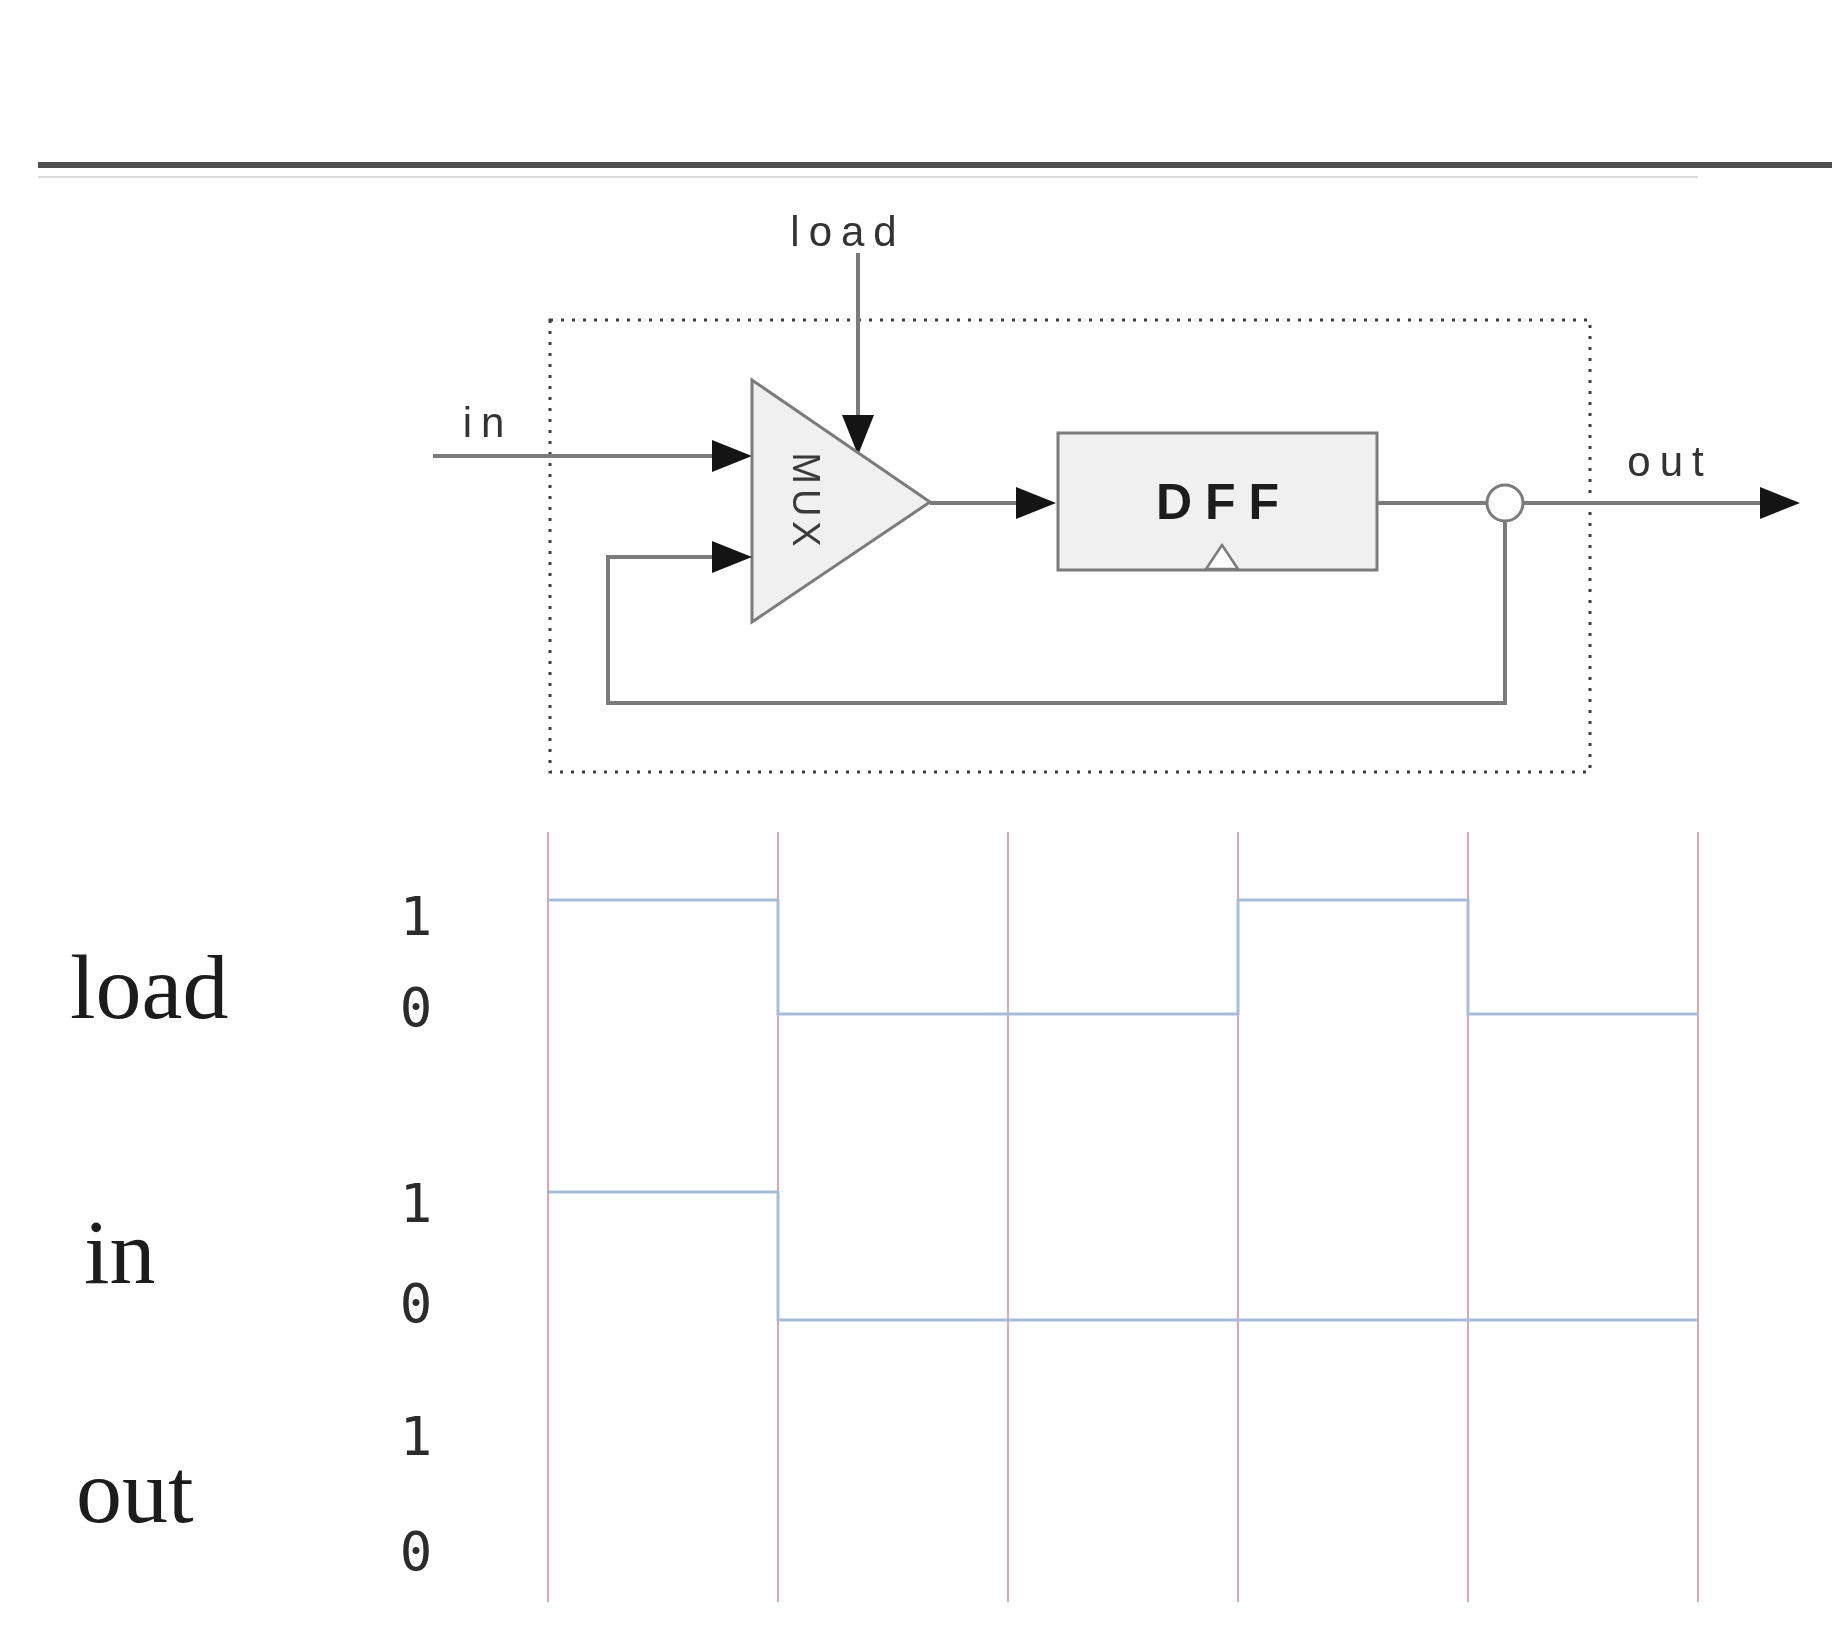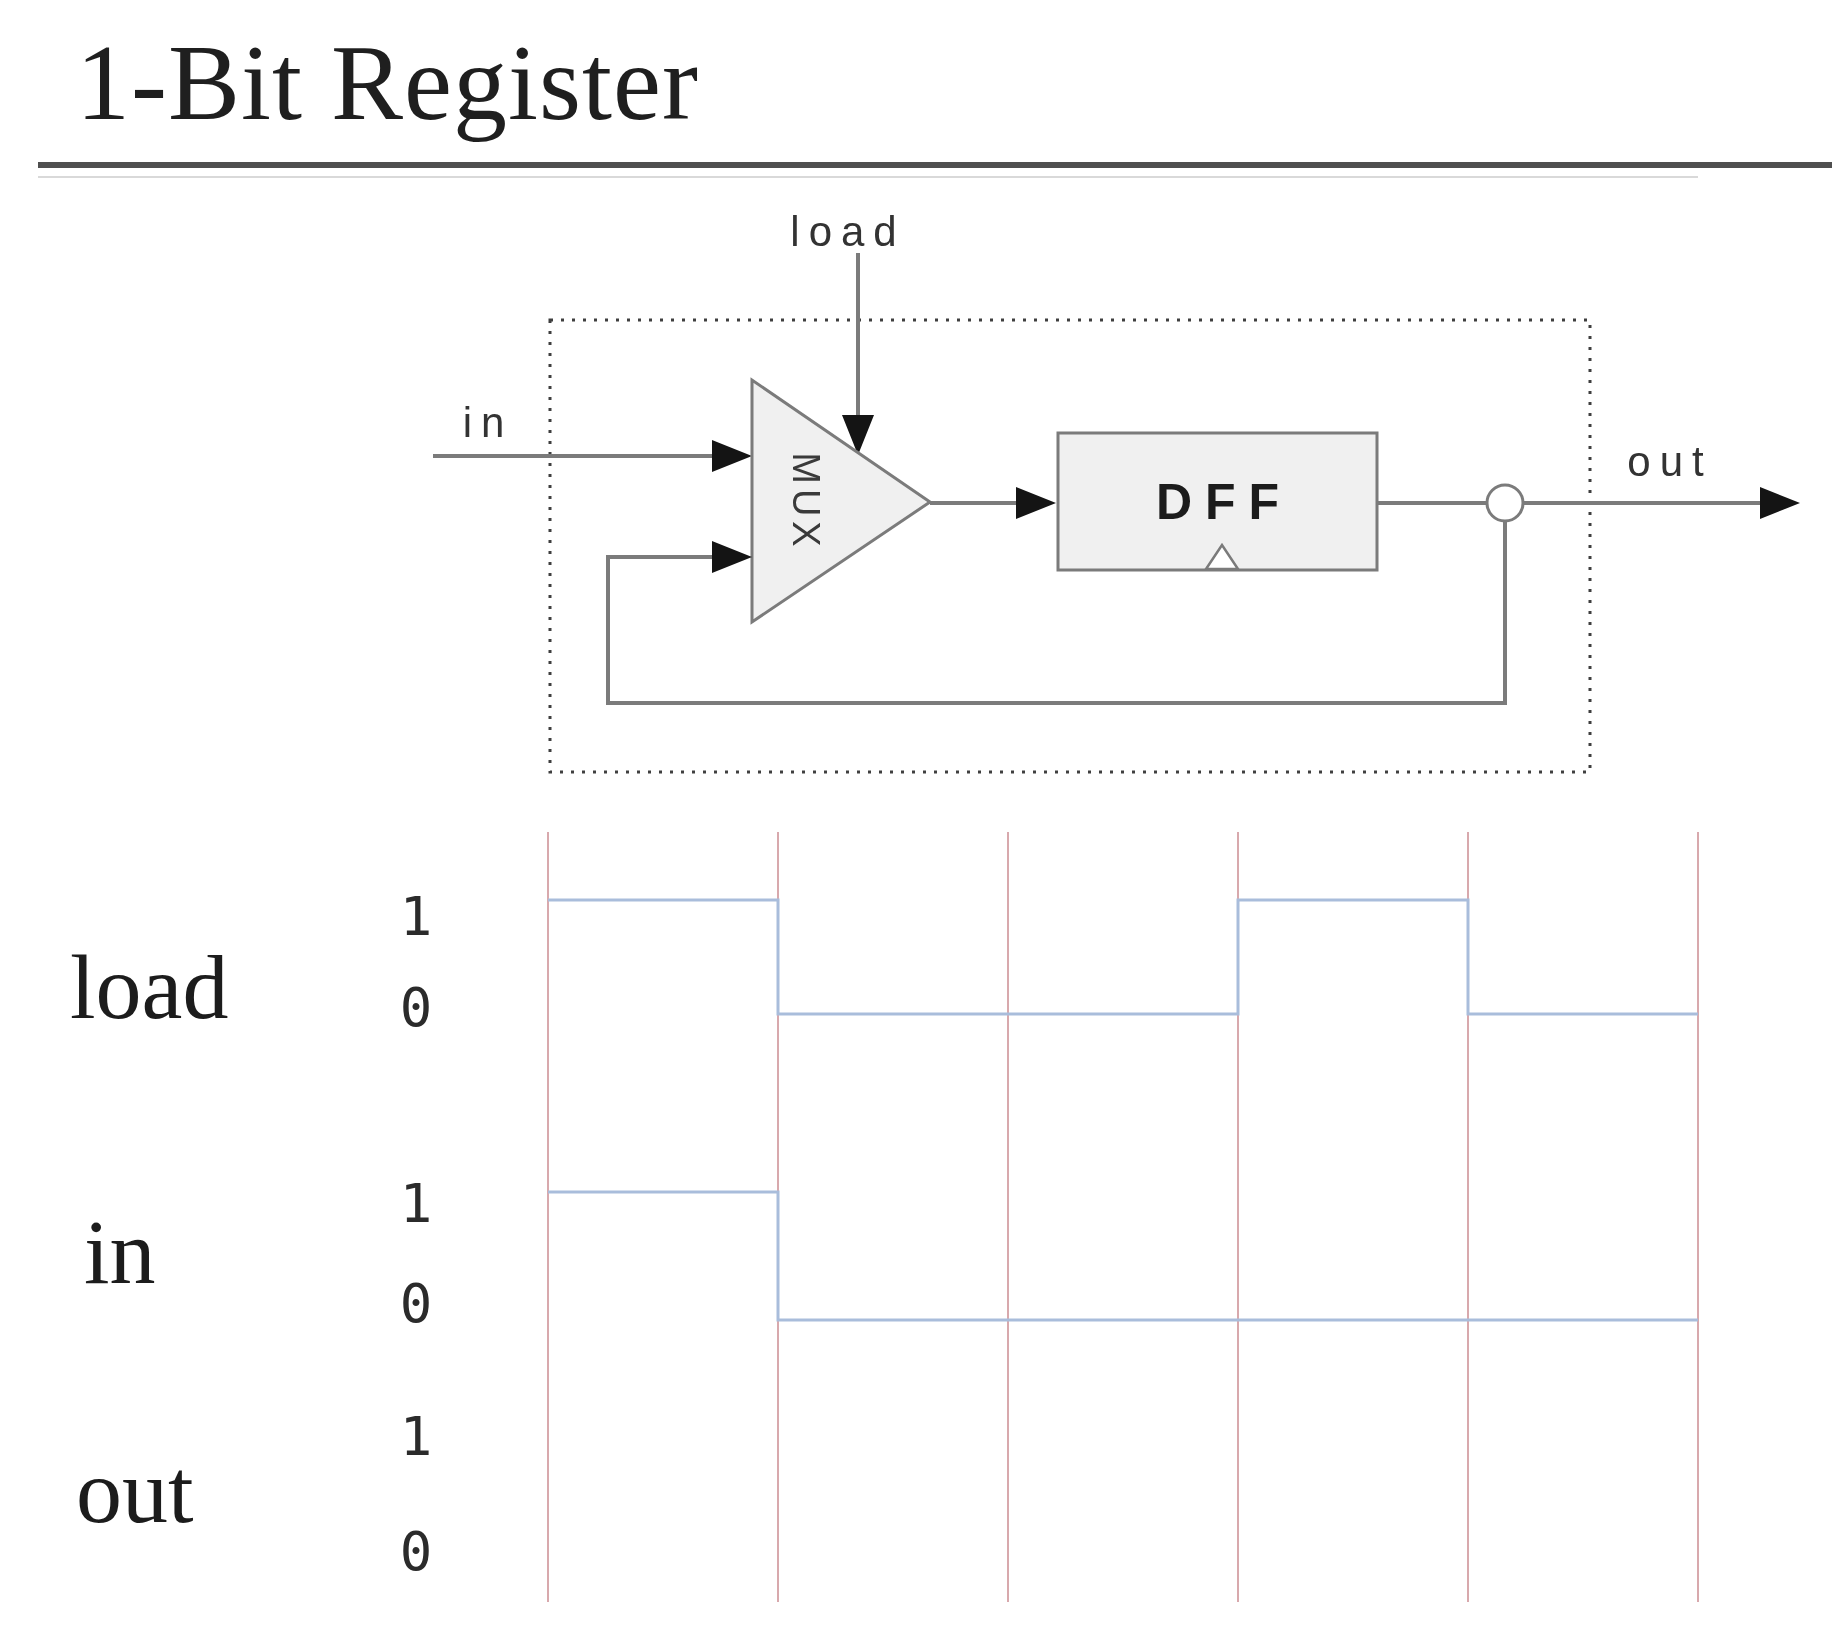--- a/index.html
+++ b/index.html
@@ -27,21 +27,20 @@
   .row-name{font-family:"Liberation Serif",serif;font-size:92px;fill:#1c1c1c;}
   .level-digit{font-family:"DejaVu Sans Mono",monospace;font-size:54px;fill:#2b2b2b;}
   .grid-line{stroke:var(--grid);stroke-width:2;}
   .wave{stroke:var(--wave);stroke-width:3;fill:none;}
 </style>
 </head>
 <body>
 
 <div class="stage" style="--stroke: #7b7b7b; --fill: #f0f0f0; --arrow: #141414; --dotted: #3f3f3f; --text: #1f1f1f; --rule: #4f4f4f; --grid: #d8a9ad; --wave: #a9bddb;">
 
-  <h1 class="page-title">1-Bit Register</h1>
   <div class="title-rule"></div>
   <div class="title-rule-echo"></div>
 
   <svg class="diagram-svg" viewBox="0 0 1838 1652">
 
     <g>
       <rect class="dotted" x="550" y="320" width="1040" height="452"></rect>
 
       <text class="sig-label" x="848" y="246" text-anchor="middle">load</text>
       <path class="wire" d="M858,253 V415"></path>

